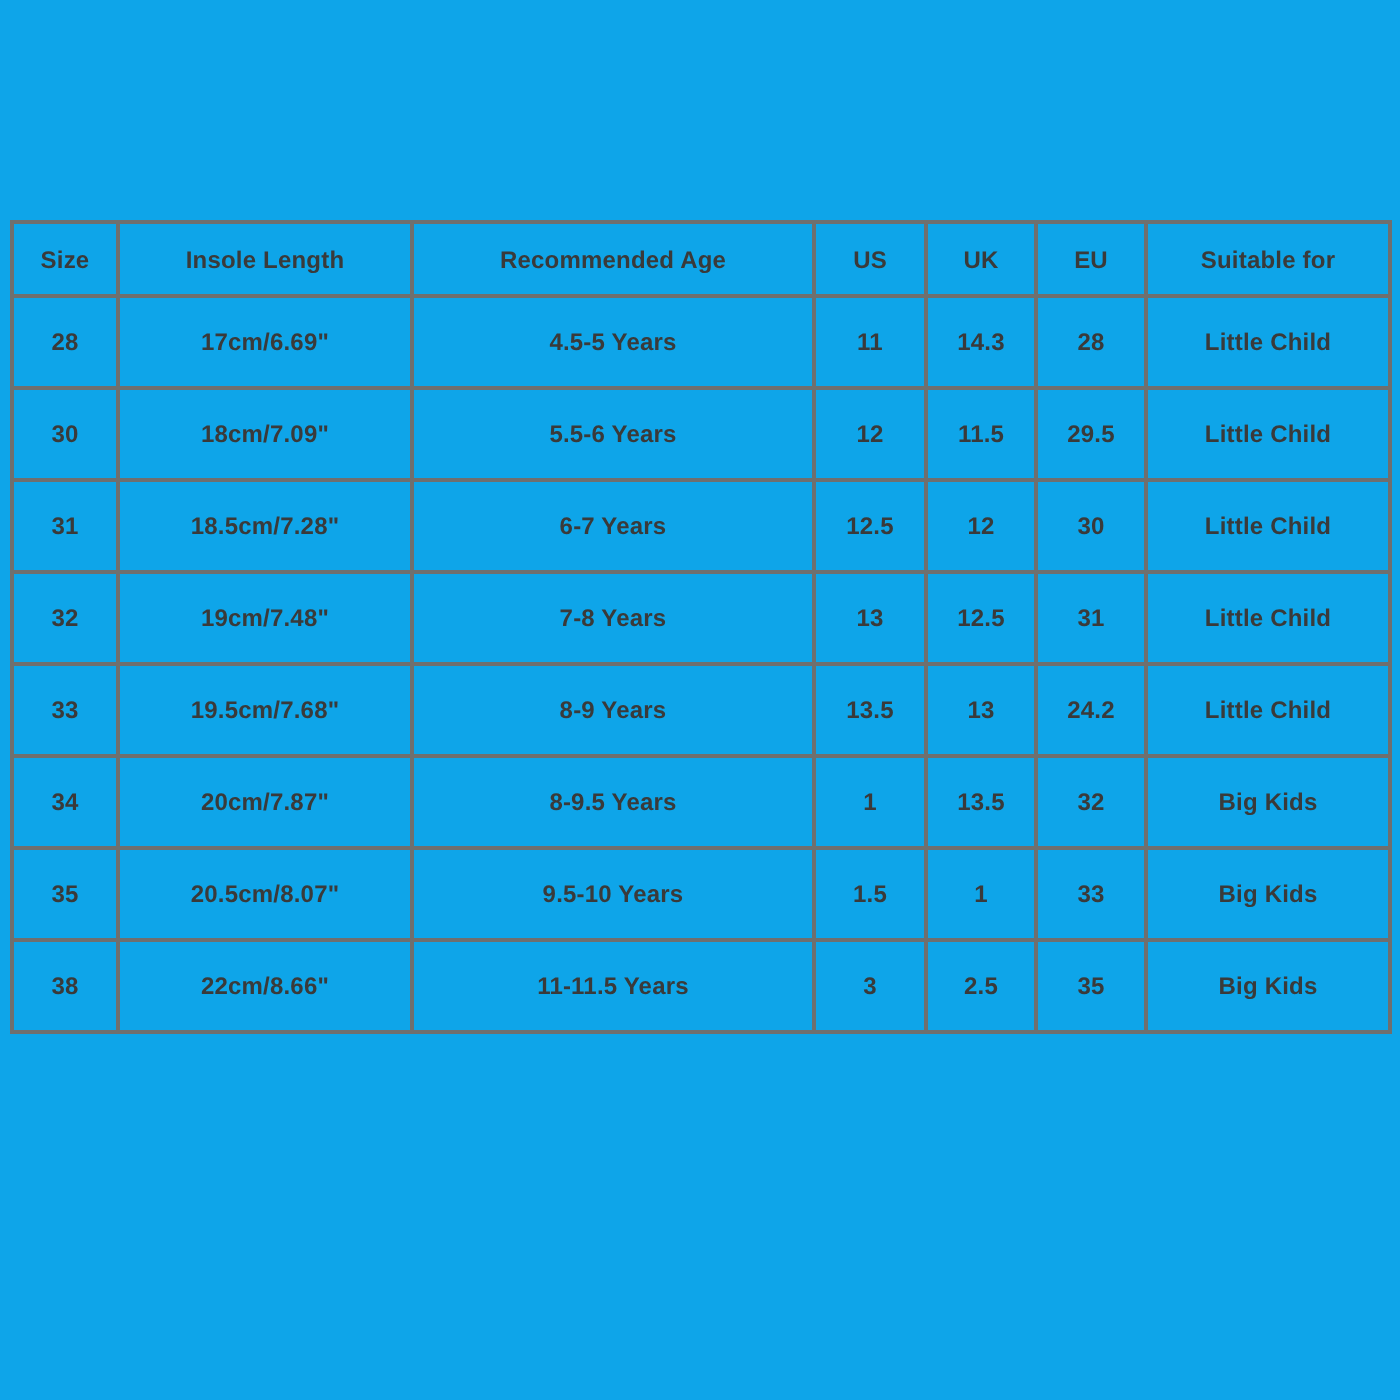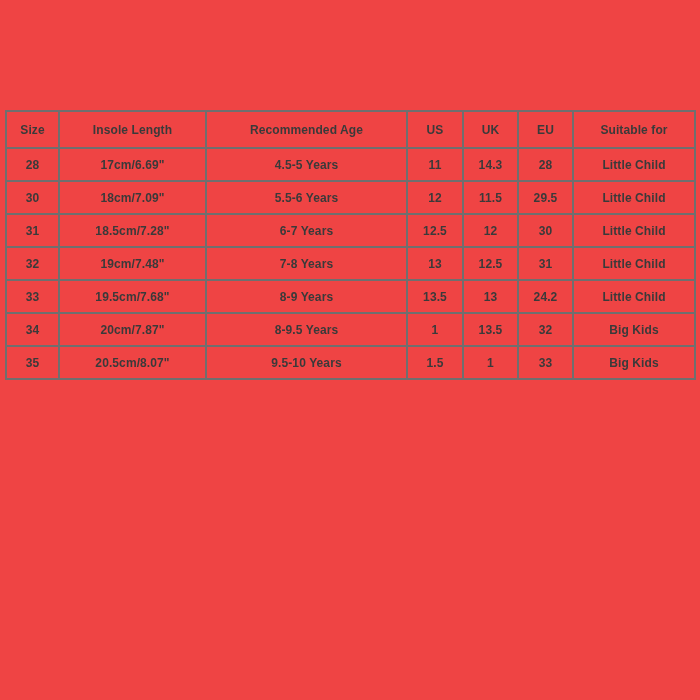--- a/index.html
+++ b/index.html
@@ -4,21 +4,21 @@
 <style>
   html, body {
     margin: 0;
     padding: 0;
     background: #ffffff;
   }
   .canvas {
     position: relative;
     width: 700px;
     height: 700px;
-    background: #ef4444;
+    background: #0ea5e9;
     font-family: "Liberation Sans", sans-serif;
     overflow: hidden;
   }
   table.size-chart {
     position: absolute;
     left: 5px;
     top: 110px;
     border-collapse: collapse;
     table-layout: fixed;
     width: 689px;
@@ -30,21 +30,21 @@
     vertical-align: middle;
     font-weight: bold;
     font-size: 12px;
     letter-spacing: 0.1px;
     color: #3a3a3a;
     padding: 0;
     overflow: hidden;
     white-space: nowrap;
   }
   table.size-chart thead tr { height: 37px; }
-  table.size-chart tbody tr { height: 33px; }
+  table.size-chart tbody tr { height: 46px; }
   .col-0 { width: 53px; }
   .col-1 { width: 147px; }
   .col-2 { width: 201px; }
   .col-3 { width: 56px; }
   .col-4 { width: 55px; }
   .col-5 { width: 55px; }
   .col-6 { width: 122px; }
 </style>
 </head>
 <body>
@@ -128,15 +128,24 @@
         </tr>
         <tr>
           <td>35</td>
           <td>20.5cm/8.07"</td>
           <td>9.5-10 Years</td>
           <td>1.5</td>
           <td>1</td>
           <td>33</td>
           <td>Big Kids</td>
         </tr>
+        <tr>
+          <td>38</td>
+          <td>22cm/8.66"</td>
+          <td>11-11.5 Years</td>
+          <td>3</td>
+          <td>2.5</td>
+          <td>35</td>
+          <td>Big Kids</td>
+        </tr>
       </tbody>
   </table>
 </div>
 
 </body></html>

